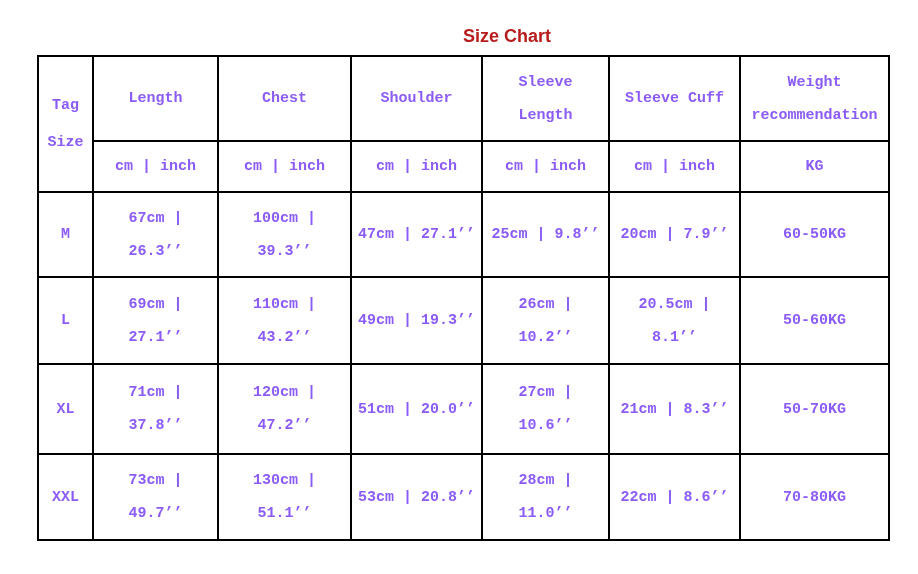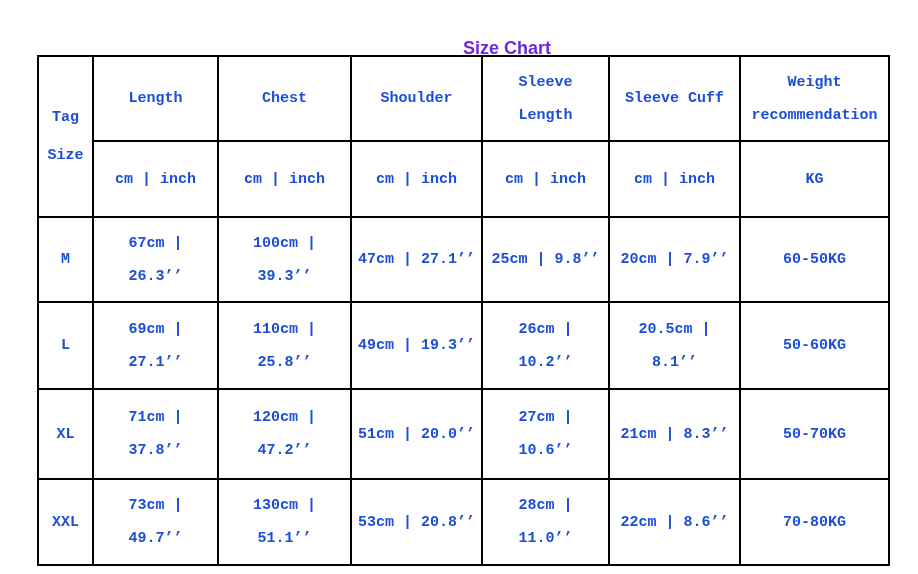--- a/index.html
+++ b/index.html
@@ -6,27 +6,27 @@
   html, body { background: #ffffff; }
   body {
     width: 918px; height: 574px;
     font-family: "Liberation Mono", "DejaVu Sans Mono", monospace;
     color: #000000;
     position: relative;
     overflow: hidden;
   }
   .page-title {
     position: absolute;
-    top: 38px; left: 507px;
+    top: 26px; left: 507px;
     transform: translateX(-50%);
     font-family: "Liberation Sans", "DejaVu Sans", sans-serif;
     font-weight: 700;
     font-size: 18px;
     white-space: nowrap;
-    color: #6d28d9;
+    color: #b91c1c;
     text-align: right;
   }
   table.size-chart {
     position: absolute;
     left: 37px; top: 55px;
     width: 851px;
     border-collapse: collapse;
     table-layout: fixed;
   }
   col.c0 { width: 55px; }
@@ -38,25 +38,25 @@
   col.c6 { width: 149px; }
   th, td {
     border: 2px solid #000000;
     text-align: center;
     vertical-align: middle;
     font-weight: 700;
     font-size: 15px;
     line-height: 2.2;
     white-space: pre-line;
     padding: 0;
-    color: #1d4ed8;
+    color: #8b5cf6;
   }
   th.corner { line-height: 2.5; border-radius: 16px; }
   tr.hdr-main   { height: 85px; }
-  tr.hdr-units  { height: 76px; }
+  tr.hdr-units  { height: 51px; }
   tr.row-m      { height: 85px; }
   tr.row-l      { height: 87px; }
   tr.row-xl     { height: 90px; }
   tr.row-xxl    { height: 86px; }
 </style>
 </head>
 <body>
 
 <div class="page-title">Size Chart</div>
 
@@ -102,21 +102,21 @@
       <td>47cm | 27.1’’</td>
       <td>25cm | 9.8’’</td>
       <td>20cm | 7.9’’</td>
       <td>60-50KG</td>
     </tr>
     <tr class="row-l">
       <th>L</th>
       <td>69cm |
 27.1’’</td>
       <td>110cm |
-25.8’’</td>
+43.2’’</td>
       <td>49cm | 19.3’’</td>
       <td>26cm |
 10.2’’</td>
       <td>20.5cm |
 8.1’’</td>
       <td>50-60KG</td>
     </tr>
     <tr class="row-xl">
       <th>XL</th>
       <td>71cm |

